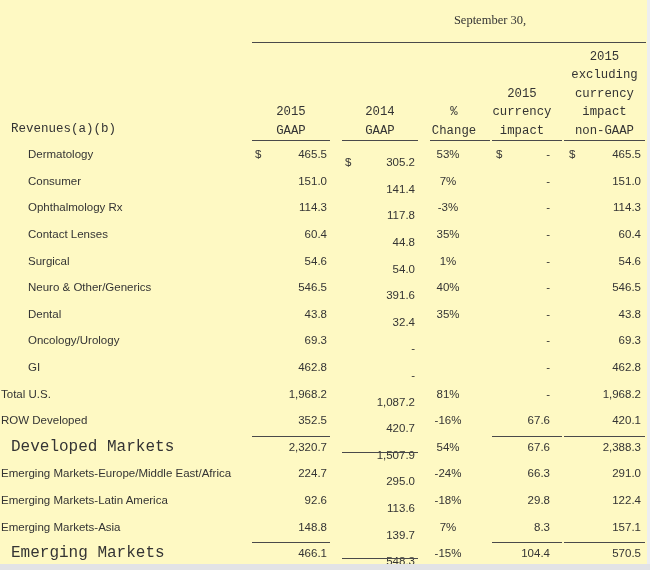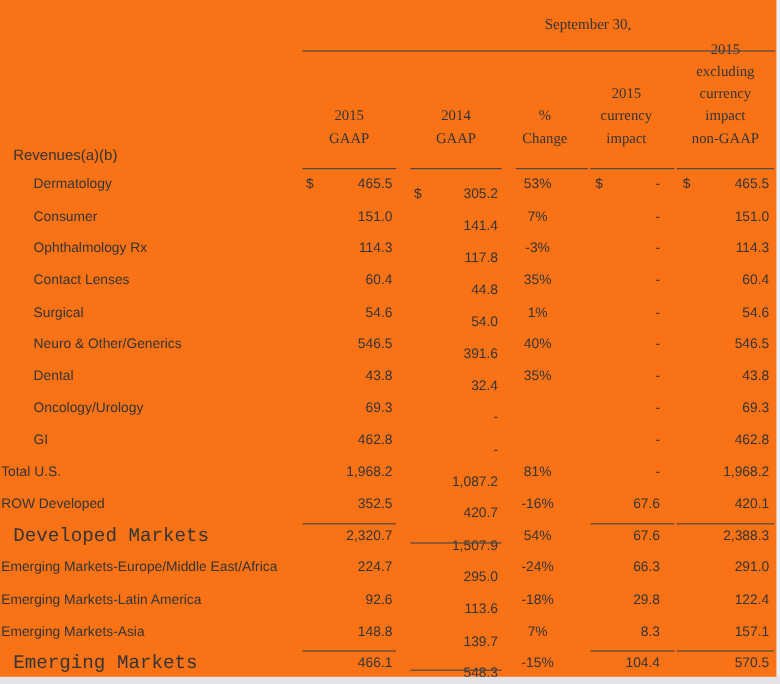--- a/index.html
+++ b/index.html
@@ -1,20 +1,20 @@
 <!DOCTYPE html>
 <html><head>
 <meta charset="utf-8">
 <style>
   html,body{margin:0;padding:0;background:#fff;}
   *{box-sizing:border-box;}
   .page{
     position:relative;
     width:650px;height:570px;
-    background:#f97316;
+    background:#fef9c3;
     overflow:hidden;
     color:#343434;
     font-family:"Liberation Sans", sans-serif;
     font-size:11.5px;
   }
   .period-label{
     position:absolute;top:13px;left:415px;width:150px;
     text-align:center;
     font-family:"Liberation Serif", serif;font-size:12.5px;
   }
@@ -25,28 +25,28 @@
   
   .thead{
     display:flex;
     margin-top:44px;
     height:97px;
   }
   .hlabel{
     width:250px;
     display:flex;flex-direction:column;justify-content:flex-end;
     padding-left:11px;padding-bottom:5px;
-    font-family:Liberation Sans, sans-serif;font-size:12.5px;
+    font-family:Liberation Mono, monospace;font-size:12.5px;
   }
   .th{
     display:flex;flex-direction:column;justify-content:flex-end;
     text-align:center;
     border-bottom:1px solid #4a4a4a;
-    padding-bottom:16px;
-    font-family:Liberation Serif, serif;font-size:12.3px;
+    padding-bottom:0;
+    font-family:Liberation Mono, monospace;font-size:12.3px;
   }
   .hl{line-height:18.5px;}
   
   .col1{width:78px;margin-left:2px;}
   .col2{width:76px;margin-left:12px;margin-top:16px;}
   .col3{width:60px;margin-left:12px;}
   .col4{width:70px;margin-left:2px;}
   .col5{width:81px;margin-left:2px;}
   .th.col3{padding-right:12px;}
   .th.col4{padding-right:10px;}

